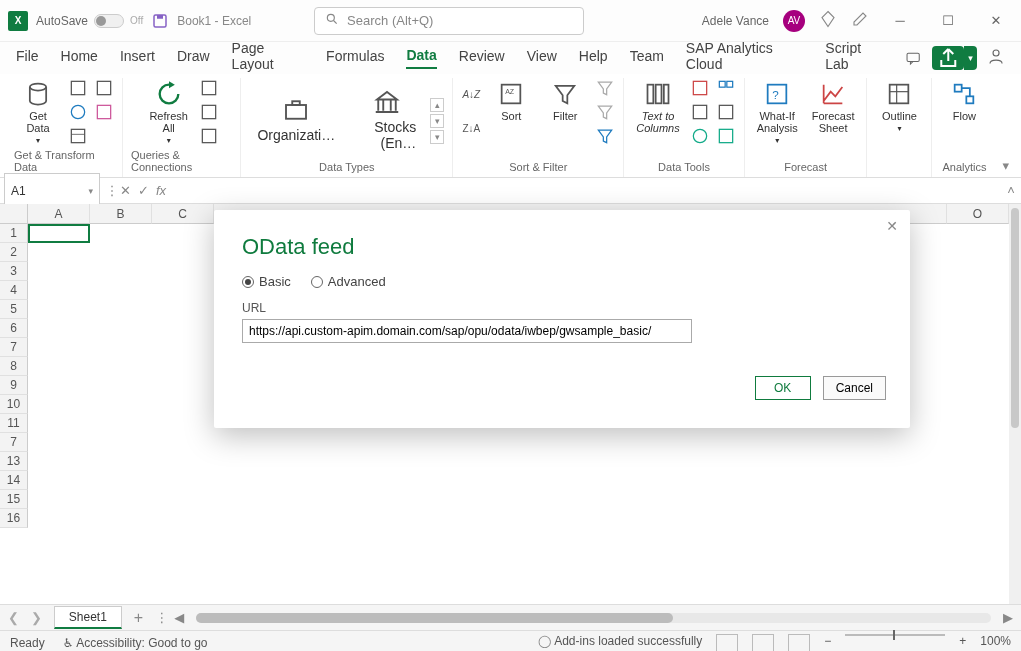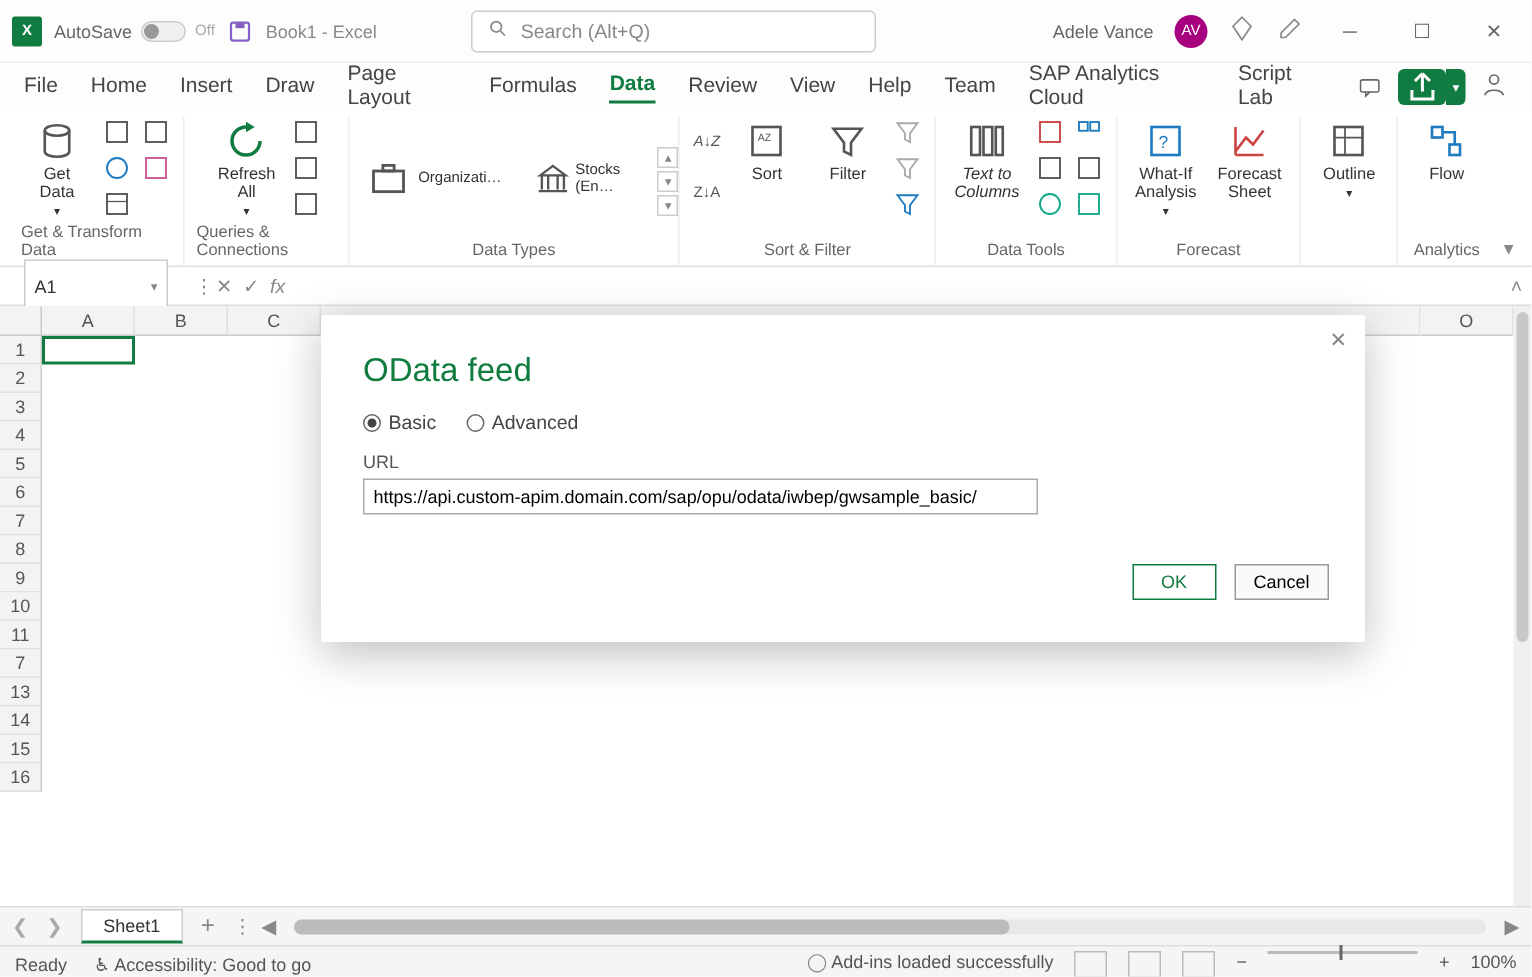--- a/index.html
+++ b/index.html
@@ -27,28 +27,28 @@
 
   
   .ribbon { height:104px; background:#fff; border-bottom:1px solid #ddd; display:flex; padding:4px 6px 0; }
   .group { display:flex; flex-direction:column; align-items:center; padding:0 8px; border-right:1px solid #eee; }
   .group-row { display:flex; gap:6px; align-items:flex-start; flex:1; }
   .group-label { font-size:11px; color:#666; padding:2px 0 4px; }
   .big-btn { display:flex; flex-direction:column; align-items:center; gap:2px; font-size:11px; color:#333; padding:2px 4px; min-width:48px; text-align:center;}
   .icon-box { width:28px; height:28px; display:flex; align-items:center; justify-content:center; color:#555; }
   .mini-col { display:flex; flex-direction:column; gap:4px; }
   .mini { width:20px; height:20px; color:#666; display:flex; align-items:center; justify-content:center;}
-  .datatype { display:flex; flex-direction:row; align-items:center; font-size:10px; gap:2px; padding:0 8px;}
+  .datatype { display:flex; flex-direction:column; align-items:center; font-size:14px; gap:2px; padding:0 8px;text-align:right;}
   .datatype .icon-box{ width:36px; height:30px;}
   .dt-scroll { display:flex; flex-direction:column; gap:2px; padding-top:4px;}
   .dt-scroll div{ width:14px; height:14px; border:1px solid #ccc; display:flex; align-items:center; justify-content:center; font-size:9px; color:#888;}
   
   
   .formulabar { height:26px; display:flex; align-items:center; background:#fff; border-bottom:1px solid #ddd; }
-  .namebox { width:96px; height:22px; border:1px solid #ccc; margin:0 16px; padding:17px 6px; font-size:12px; display:flex; align-items:center; justify-content:space-between; background:#fff;}
+  .namebox { width:96px; height:22px; border:1px solid #ccc; margin:0 4px; padding:17px 6px; font-size:12px; display:flex; align-items:center; justify-content:space-between; background:#fff;}
   .fx-sep { width:16px; text-align:center; color:#888; }
   .fx-btn { width:18px; color:#888; }
   .formula-input { flex:1; height:22px; border:none; outline:none; padding:0 6px; font-size:12px;}
   .collapse-ribbon { width:20px; color:#888; text-align:center;}
 
   
   .sheet-area { position:relative; height:400px; background:#fff; display:flex; }
   .colheads { position:absolute; top:0; left:28px; right:12px; height:20px; display:flex; }
   .colhead { width:62px; border-right:1px solid #e0e0e0; border-bottom:1px solid #ccc; text-align:center; font-size:12px; color:#555; background:#f3f3f3; line-height:20px;}
   .rowheads { position:absolute; top:20px; left:0; width:28px; display:flex; flex-direction:column; }

